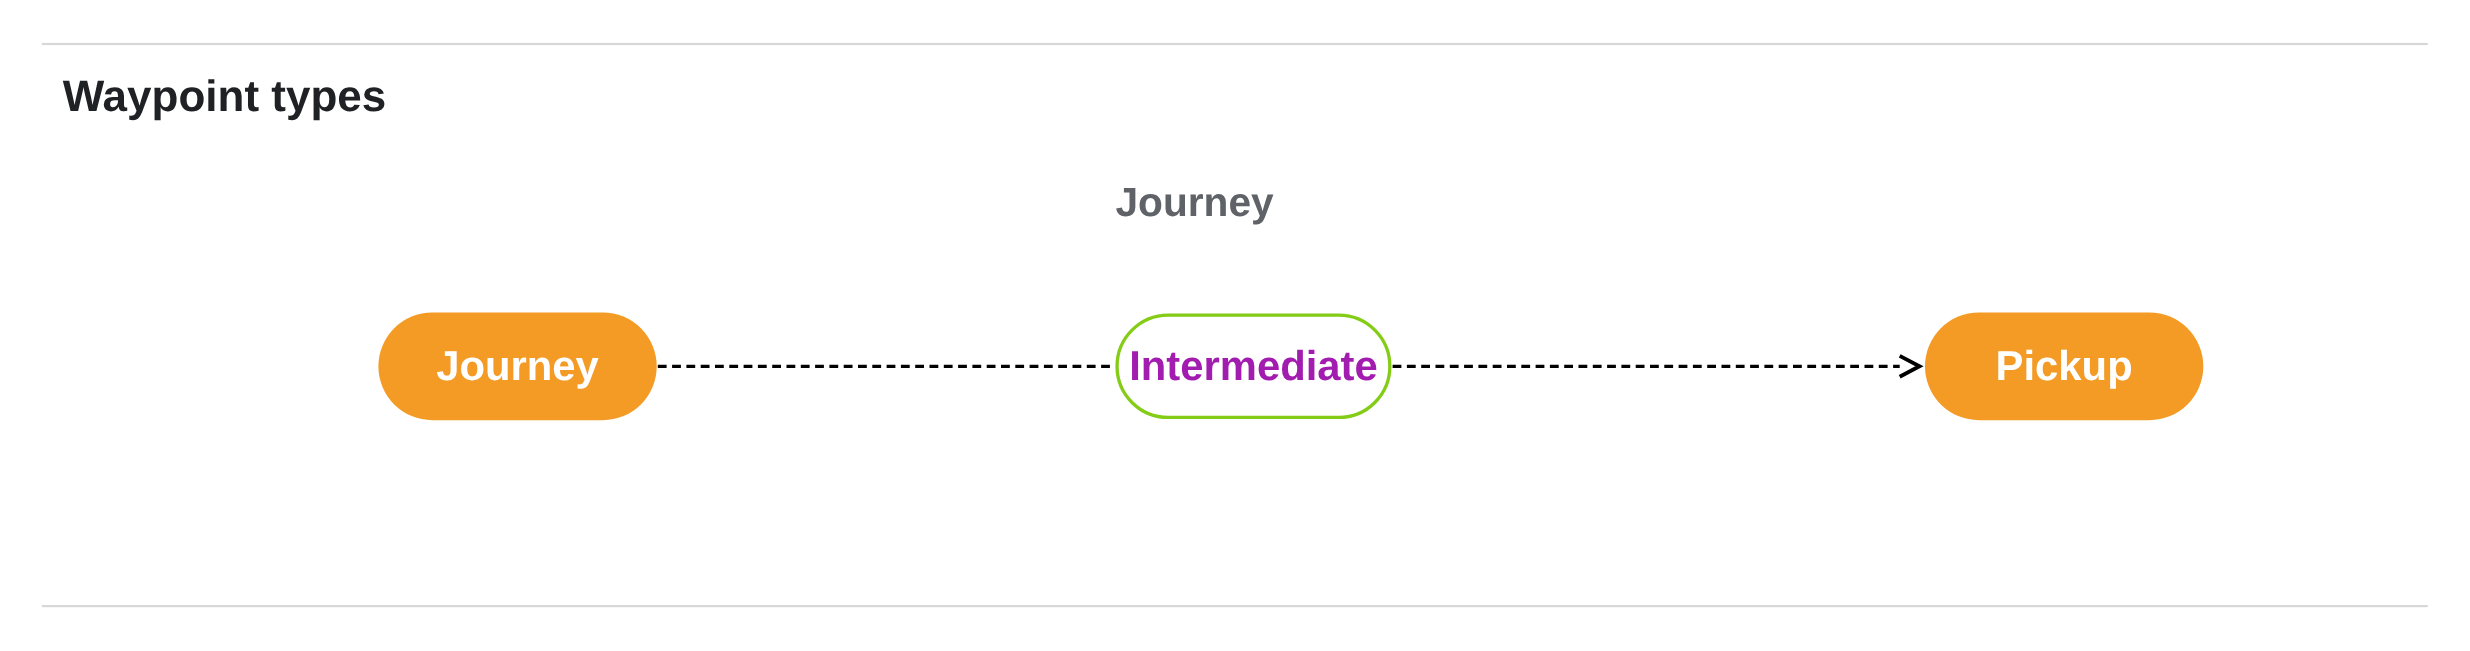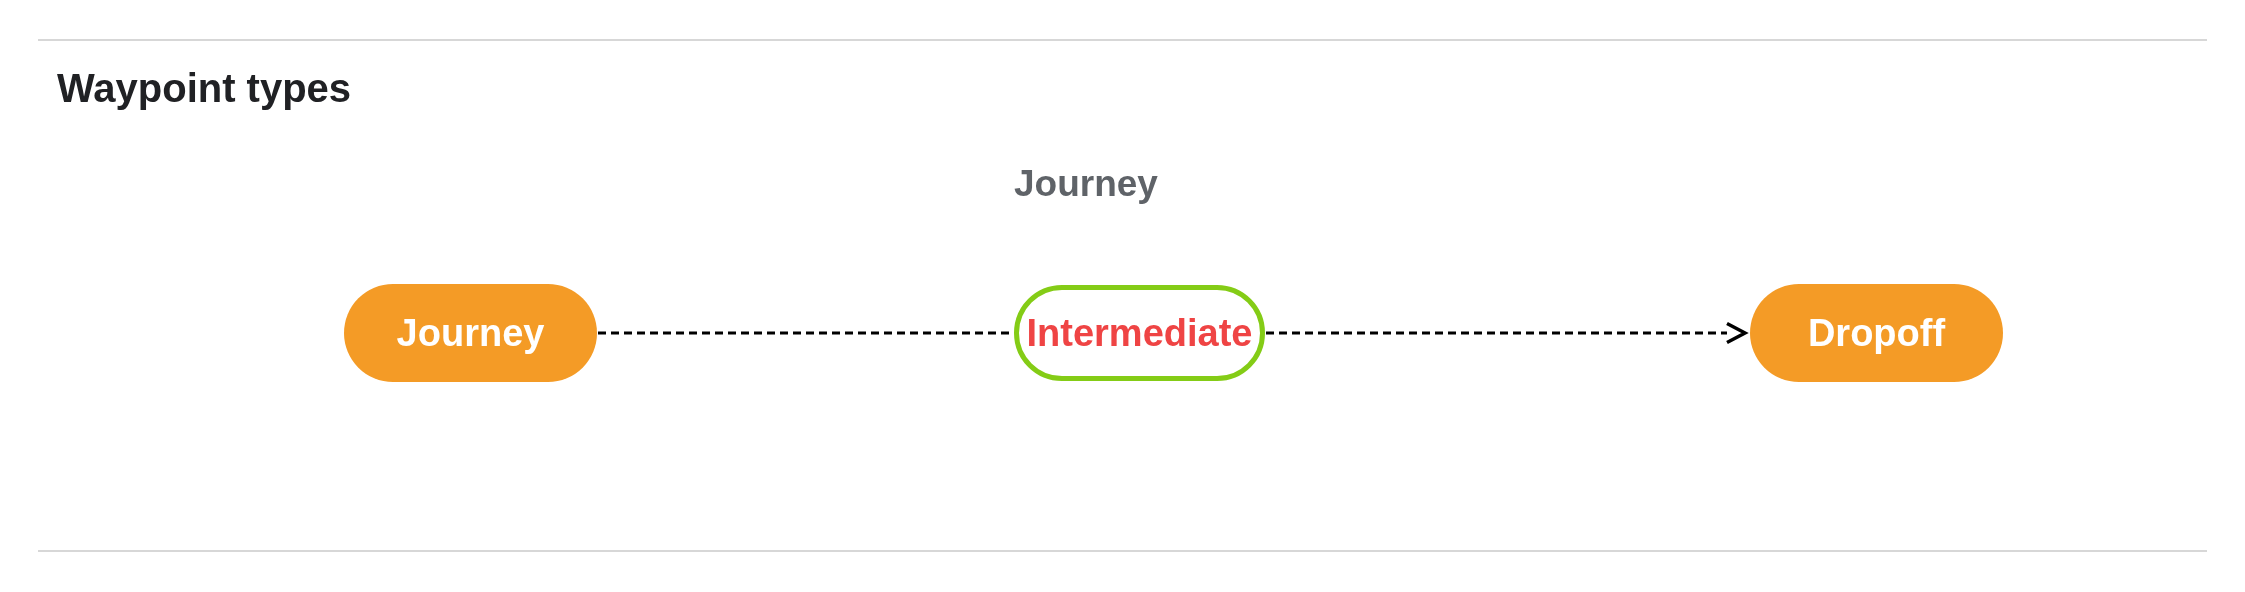--- a/index.html
+++ b/index.html
@@ -65,22 +65,22 @@
     font-weight: 700;
     white-space: nowrap;
     box-sizing: border-box;
   }
   .pill.filled {
     background: #f49b26;
     color: #ffffff;
   }
   .pill.outlined {
     background: #ffffff;
-    border: 5px solid #84cc16;
-    color: #ef4444;
+    border: 3px solid #84cc16;
+    color: #a21caf;
   }
   .pill.pickup { left: 344px; width: 253px; }
   .pill.intermediate { left: 1014px; top: 285px; width: 251px; height: 96px; }
   .pill.dropoff { left: 1750px; width: 253px; }
 </style>
 </head>
 <body>
 
 <div class="page">
 
@@ -95,19 +95,19 @@
     <svg class="connector-svg" viewBox="0 0 2245 592" xmlns="http://www.w3.org/2000/svg">
       <path d="M598 333 H1013" stroke="#000000" stroke-width="3" stroke-dasharray="8 5" fill="none"></path>
       <path d="M1266 333 H1727" stroke="#000000" stroke-width="3" stroke-dasharray="8 5" fill="none"></path>
       <path d="M1727 323.5 L1745 333 L1727 342.5" stroke="#000000" stroke-width="3.5" fill="none" stroke-linejoin="miter" stroke-linecap="butt"></path>
     </svg>
 
     <div class="pill filled pickup">Journey</div>
 
     <div class="pill outlined intermediate">Intermediate</div>
 
-    <div class="pill filled dropoff">Dropoff</div>
+    <div class="pill filled dropoff">Pickup</div>
 
   </div>
 
   <div class="divider bottom"></div>
 
 </div>
 
 </body></html>

